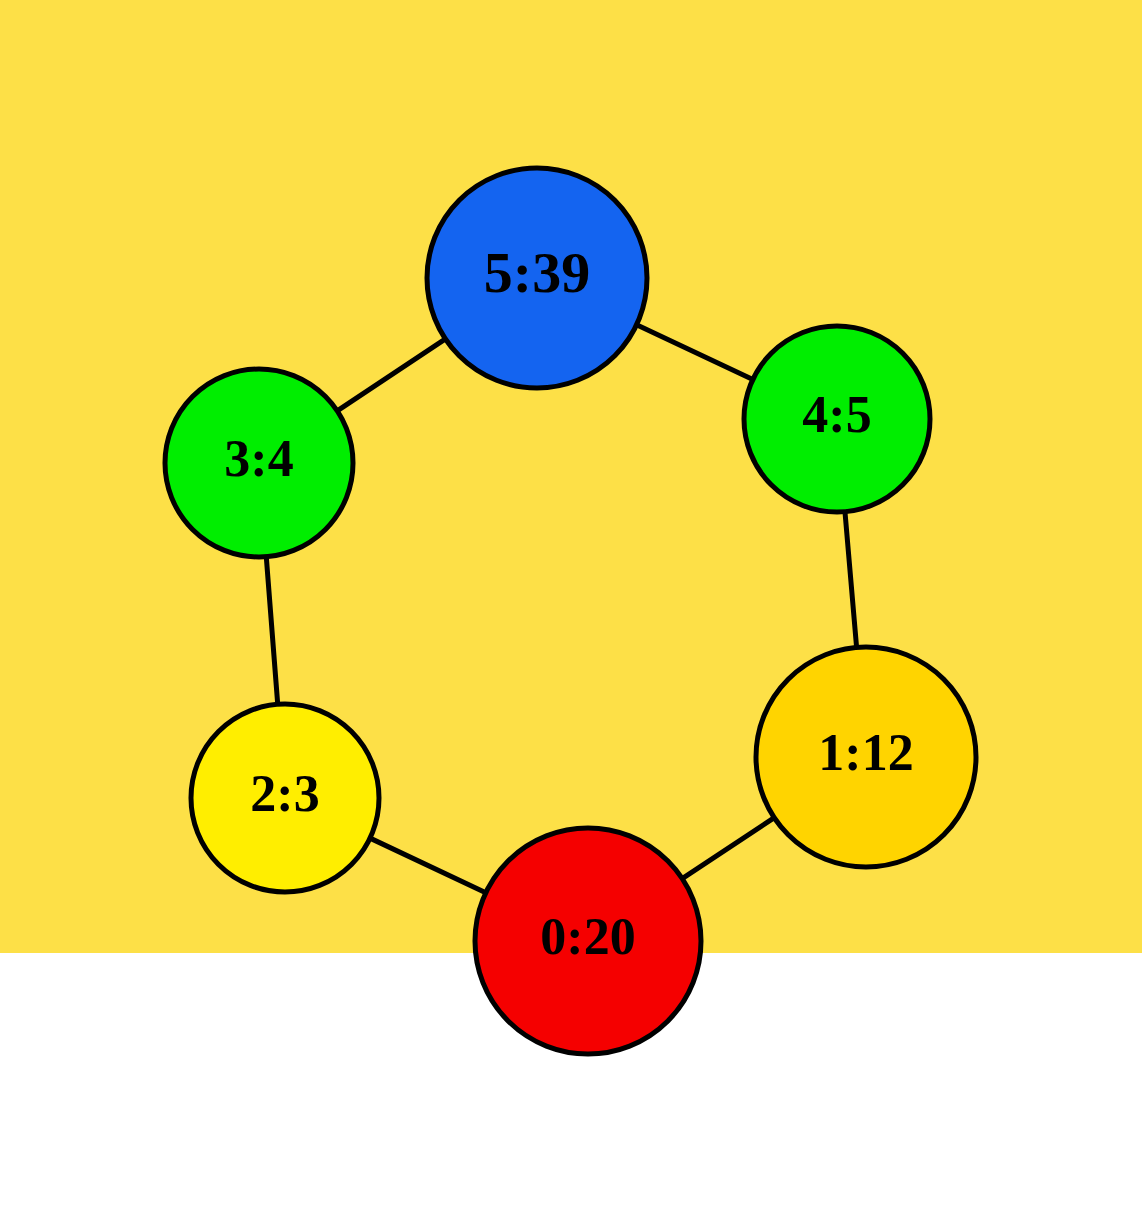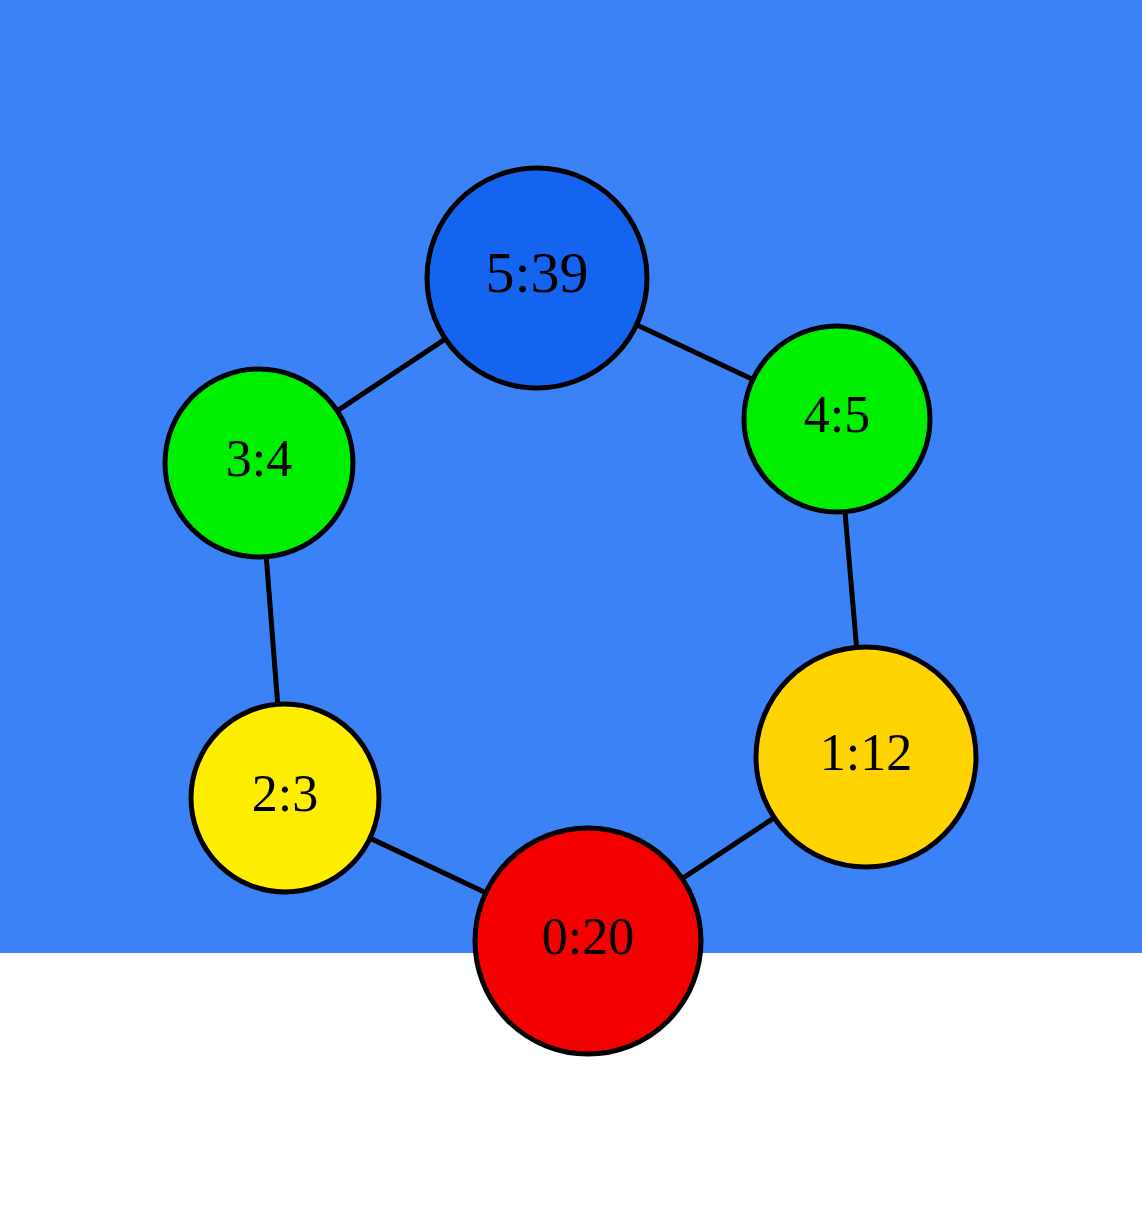--- a/index.html
+++ b/index.html
@@ -11,21 +11,22 @@
   body {
     width: 1142px;
     height: 1221px;
     overflow: hidden;
     font-family: "Liberation Serif", "DejaVu Serif", serif;
   }
   #graph-canvas {
     position: relative;
     width: 1142px;
     height: 953px;
-    background: #3b82f6;
+    background: #fde047;
+    font-weight: bold;
   }
   #graph-svg {
     position: absolute;
     top: 0;
     left: 0;
     width: 1142px;
     height: 1221px;
     display: block;
   }
   .node-label {

